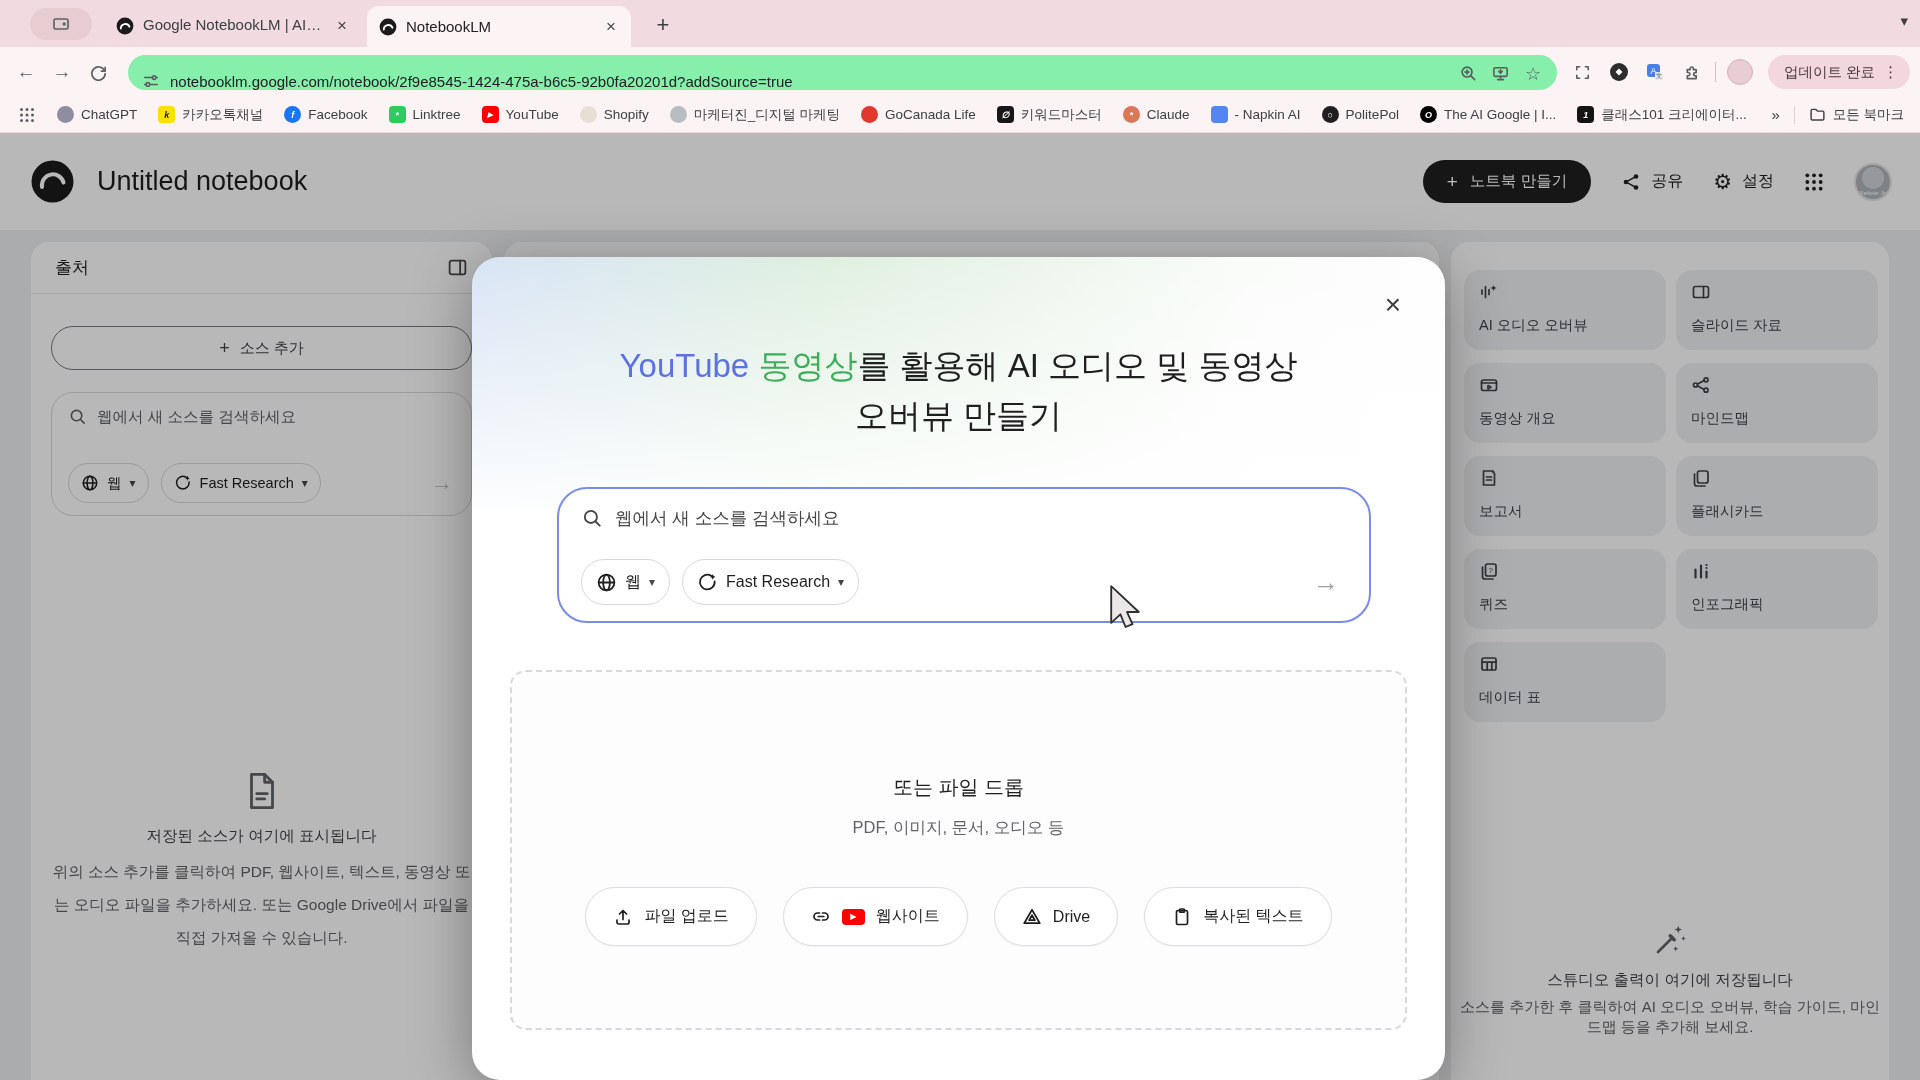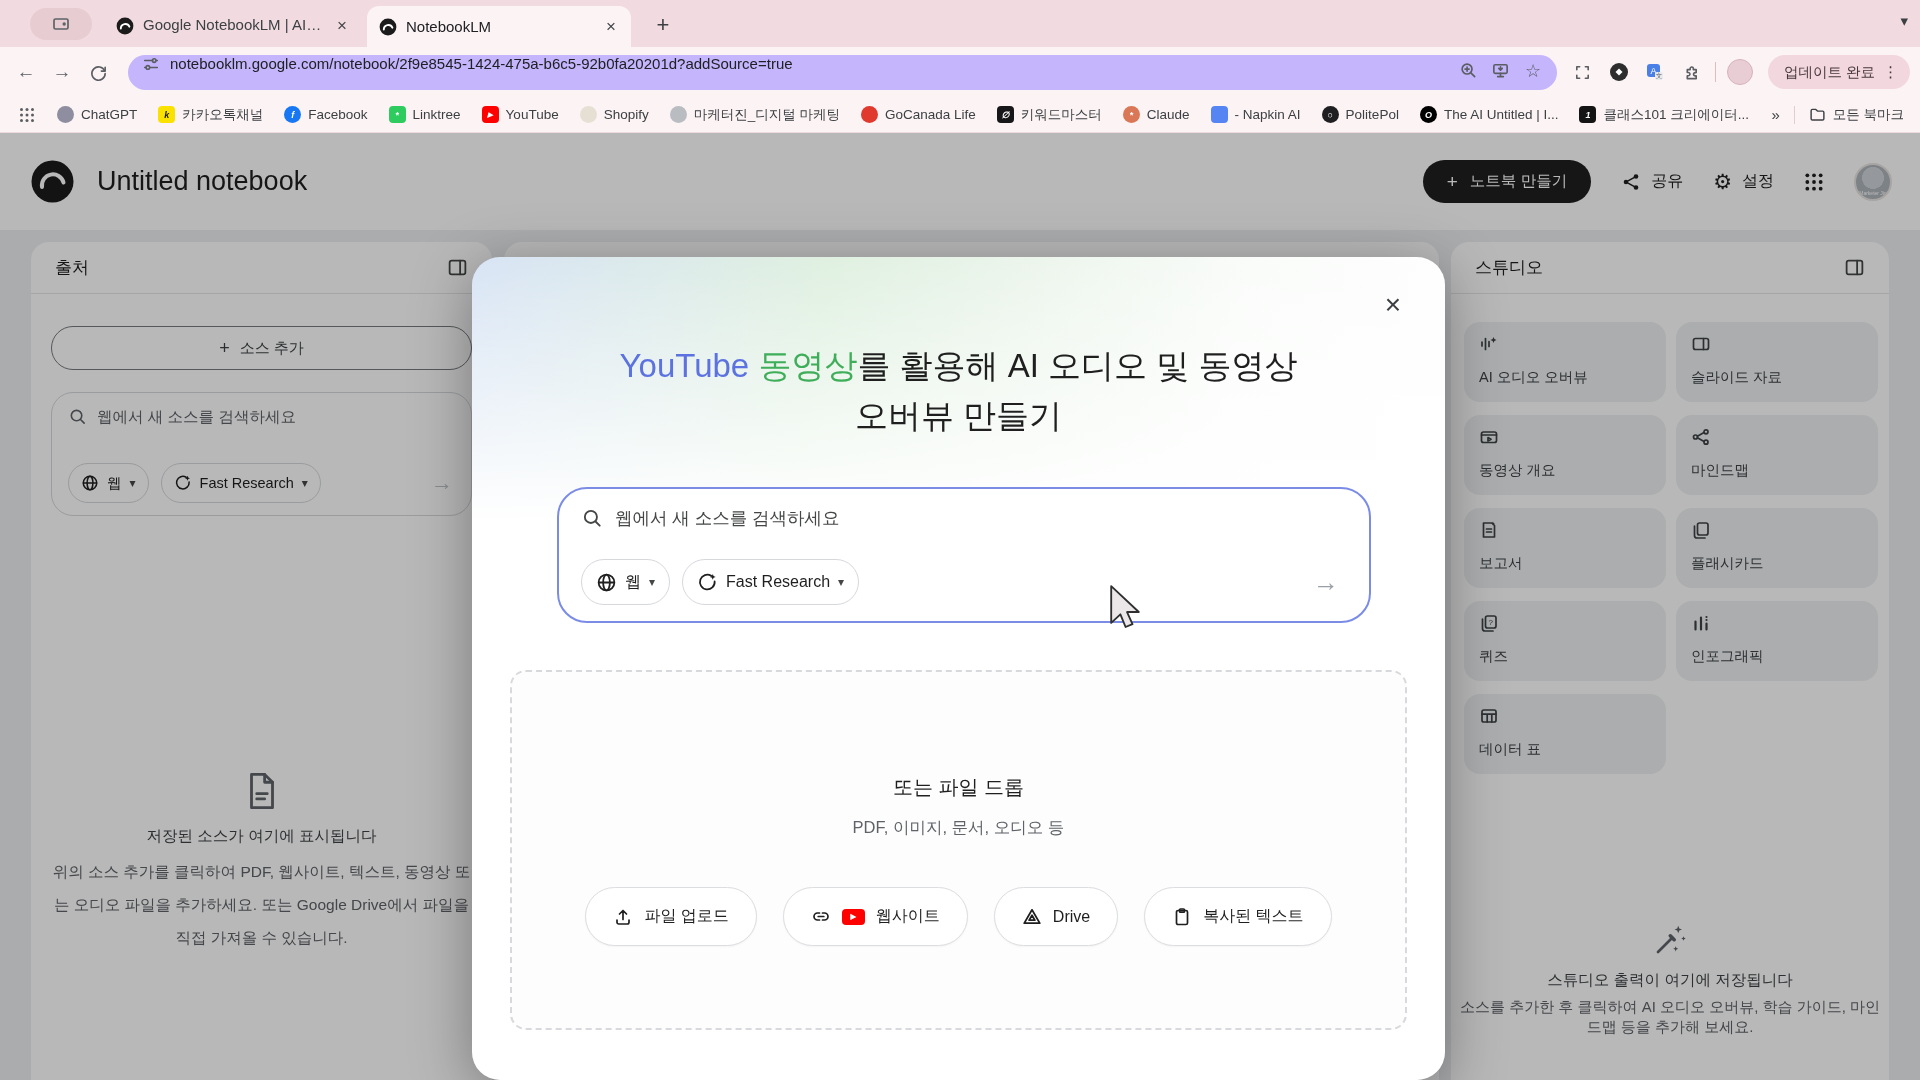--- a/index.html
+++ b/index.html
@@ -12,21 +12,21 @@
   .tab { position:absolute; top:9px; height:33px; display:flex; align-items:center; padding:0 10px 0 12px; gap:9px; color:#3c4043; font-size:15px; }
   .tab.inactive { left:104px; width:258px; }
   .tab.active { left:367px; top:6px; height:41px; width:264px; background:#fcf3f5; border-radius:12px 12px 0 0; color:#202124; }
   .tab-label { flex:1; white-space:nowrap; overflow:hidden; text-overflow:ellipsis; }
   .tab-close { font-size:17px; color:#44474a; width:20px; height:20px; display:flex; align-items:center; justify-content:center; border-radius:50%; }
   .newtab { position:absolute; left:648px; top:10px; font-size:22px; color:#3c4043; width:30px; height:30px; display:flex; align-items:center; justify-content:center; }
   .tabsearch { position:absolute; right:12px; top:12px; font-size:15px; color:#3c4043; }
 
   .toolbar { position:absolute; left:0; top:47px; width:1920px; height:50px; background:#fcf3f5; display:flex; align-items:center; padding:0 10px 0 8px; }
   .navbtn { width:36px; height:36px; display:flex; align-items:center; justify-content:center; color:#5a5d61; font-size:19px; border-radius:50%; }
-  .urlbar { flex:1; height:35px; margin:0 8px 0 12px; background:#c4b5fd; border-radius:18px; display:flex; align-items:flex-start; padding:0 8px 0 14px; min-width:0; }
+  .urlbar { flex:1; height:35px; margin:0 8px 0 12px; background:#86efac; border-radius:18px; display:flex; align-items:flex-end; padding:0 8px 0 14px; min-width:0; }
   .url-text { flex:1; font-size:15px; color:#202124; white-space:nowrap; overflow:hidden; margin-left:10px; }
   .pillicon { width:32px; height:32px; display:flex; align-items:center; justify-content:center; color:#5a5d61; flex:none; }
   .tbicon { width:36px; height:36px; display:flex; align-items:center; justify-content:center; color:#5a5d61; flex:none; }
   .tb-sep { width:1px; height:20px; background:#e3b9c2; margin:0 6px; }
   .profile-dot { width:26px; height:26px; border-radius:50%; background:#e9cdd4; border:1px solid #d8b2bb; }
   .update-pill { height:34px; margin-left:10px; background:#f3d7de; border-radius:17px; display:flex; align-items:center; gap:8px; padding:0 12px 0 16px; font-size:14.5px; color:#45383c; }
   .update-pill .dots { font-size:15px; color:#45383c; }
 
   .bookmarks { position:absolute; left:0; top:97px; width:1920px; height:36px; background:#fcf3f5; border-bottom:1px solid #eadadd; display:flex; align-items:center; padding:0 16px 0 18px; gap:21px; font-size:13.5px; color:#3c4043; }
   .bm { display:flex; align-items:center; gap:7px; white-space:nowrap; }
@@ -288,21 +288,21 @@
     <div class="bm">
         <span class="fav" style="background: rgb(31, 31, 34);">
           <i style="color: rgb(255, 255, 255);">○</i>
         </span>
         <span>PolitePol</span>
       </div>
     <div class="bm">
         <span class="fav" style="background: rgb(0, 0, 0);">
           <i style="color: rgb(255, 255, 255);">O</i>
         </span>
-        <span>The AI Untitled | I...</span>
+        <span>The AI Google | I...</span>
       </div>
     <div class="bm">
         <span class="fav sq" style="background: rgb(20, 20, 20);">
           <i style="color: rgb(255, 255, 255);">1</i>
         </span>
         <span>클래스101 크리에이터...</span>
       </div>
     <div class="bm-right">
       <span class="bm-more">»</span>
       <span class="bm-sep"></span>
@@ -419,30 +419,20 @@
         </div>
       </div>
 
       <div class="panel mid-panel">
         <div class="panel-hdr" style="border-bottom:none;">
           <span class="chat-title">채팅</span>
         </div>
       </div>
 
       <div class="panel right-panel">
-        <div class="panel-hdr">
-          <span class="panel-title">스튜디오</span>
-          <span class="sp"></span>
-          <span class="picon">
-            <svg class="ic" width="21" height="21" viewBox="0 0 20 20">
-                <rect x="2.5" y="3.5" width="15" height="13" rx="2"></rect>
-                <path d="M12.5 3.5v13"></path>
-              </svg>
-          </span>
-        </div>
         <div class="tiles">
           <div class="tile">
             <svg class="ic" width="20" height="20" viewBox="0 0 20 20">
                 <path d="M3 8v4M6.5 4.5v11M10 7.5v5"></path>
                 <path d="M14.5 3l.9 2.1 2.1.9-2.1.9-.9 2.1-.9-2.1-2.1-.9 2.1-.9z" fill="currentColor" stroke="none"></path>
               </svg>
             <span class="lbl">AI 오디오 오버뷰</span>
           </div>
           <div class="tile">
             <svg class="ic" width="20" height="20" viewBox="0 0 20 20">

